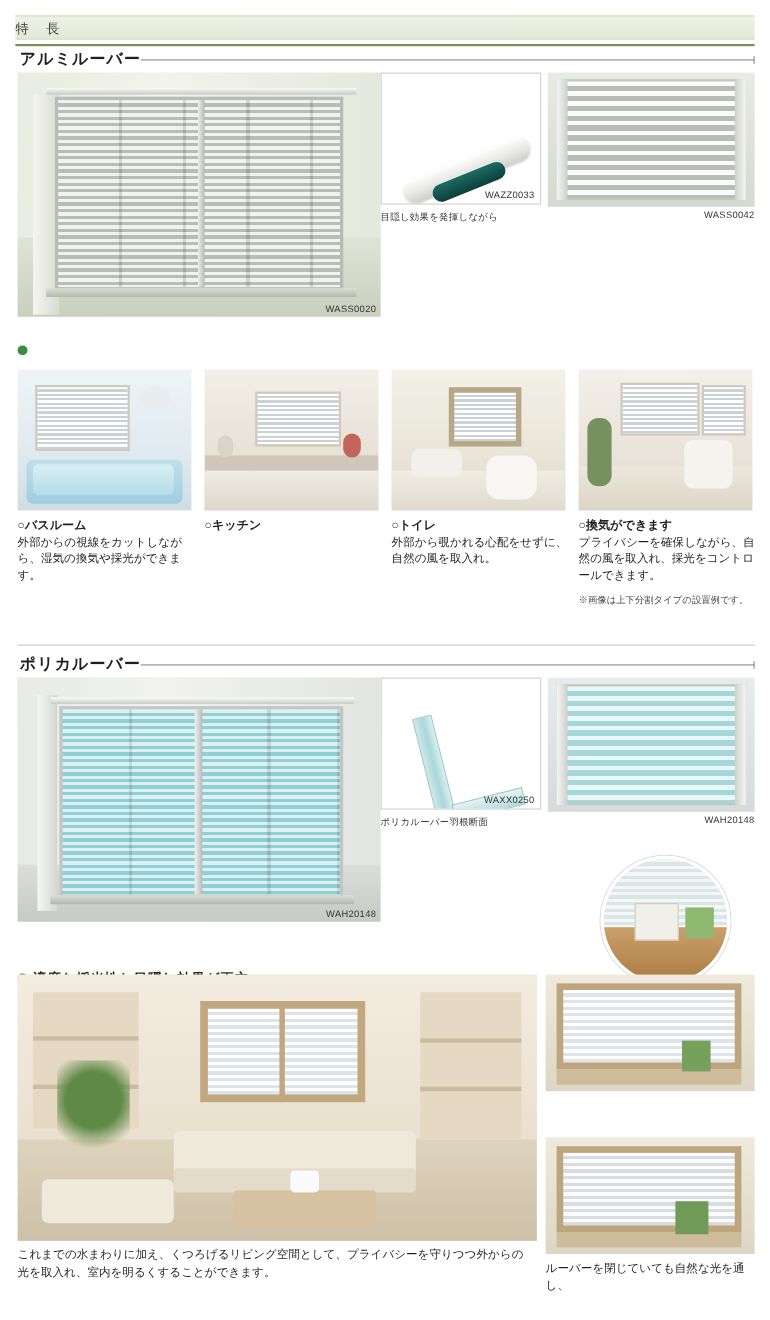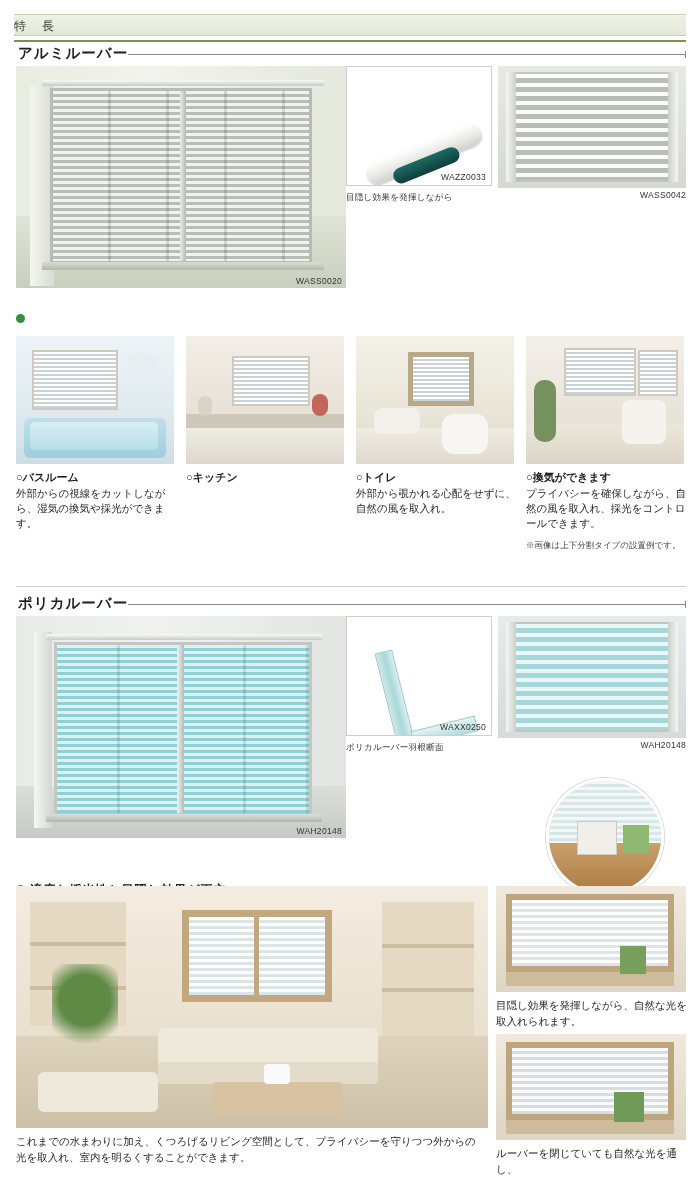--- a/index.html
+++ b/index.html
@@ -297,21 +297,20 @@
 
     <div style="position:absolute;left:196px;top:196px;width:130px;height:34px;background:#d7c3a2;border-radius:4px;"></div>
     <div style="position:absolute;left:248px;top:178px;width:26px;height:20px;background:#fafafa;border-radius:4px;"></div>
   </div>
 
   <div class="photo" style="left:496px; top:886px; width:190px; height:106px; background:linear-gradient(to bottom,#efeadd,#ddd6c4);">
     <div style="position:absolute;left:10px;top:8px;width:168px;height:78px;border:6px solid #bfa57d;background:repeating-linear-gradient(to bottom,#ffffff 0px,#ffffff 3px,#dde5e8 3px,#dde5e8 6px);"></div>
     <div style="position:absolute;left:10px;top:86px;width:168px;height:14px;background:#cdbb99;"></div>
     <div style="position:absolute;left:124px;top:60px;width:26px;height:28px;background:#76a05c;"></div>
   </div>
-  <div class="bottom-text" style="left:496px; top:998px; width:194px;">目隠し効果を発揮しながら、自然な光を取入れられます。</div>
 
   <div class="photo" style="left:496px; top:1034px; width:190px; height:106px; background:linear-gradient(to bottom,#efeadd,#ddd6c4);">
     <div style="position:absolute;left:10px;top:8px;width:168px;height:78px;border:6px solid #bfa57d;background:repeating-linear-gradient(to bottom,#fbfbfb 0px,#fbfbfb 3px,#d6dee1 3px,#d6dee1 6px);"></div>
     <div style="position:absolute;left:10px;top:86px;width:168px;height:14px;background:#cdbb99;"></div>
     <div style="position:absolute;left:118px;top:58px;width:30px;height:30px;background:#6f9a57;"></div>
   </div>
   <div class="bottom-text" style="left:496px; top:1146px; width:194px;">ルーバーを閉じていても自然な光を通し、</div>
 
   <div class="bottom-text" style="left:16px; top:1134px; width:470px;">これまでの水まわりに加え、くつろげるリビング空間として、プライバシーを守りつつ外からの光を取入れ、室内を明るくすることができます。</div>
 

